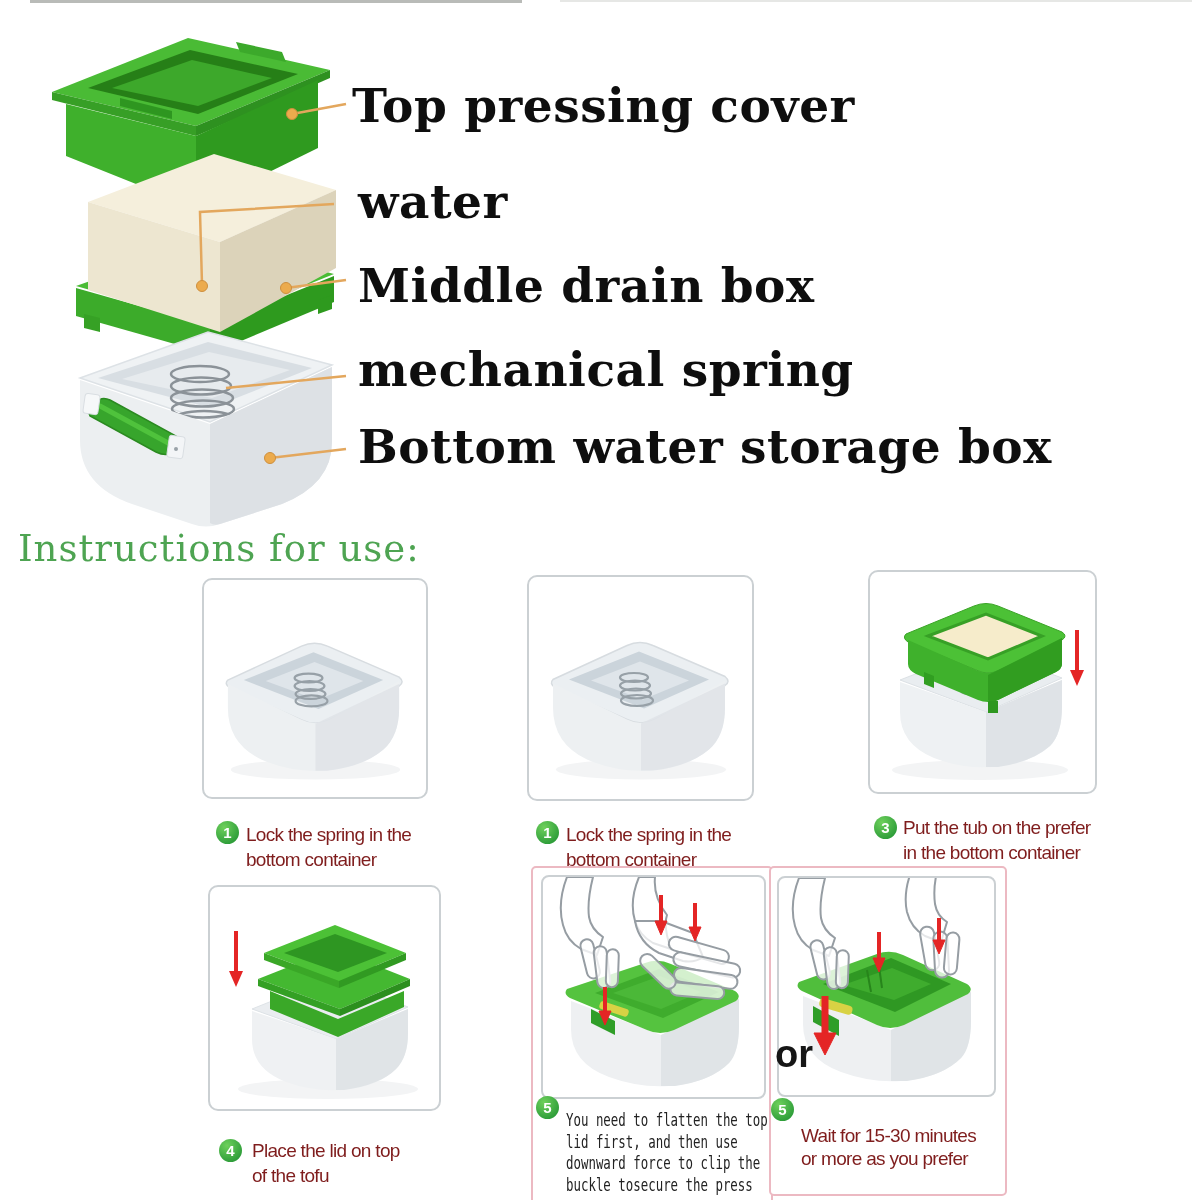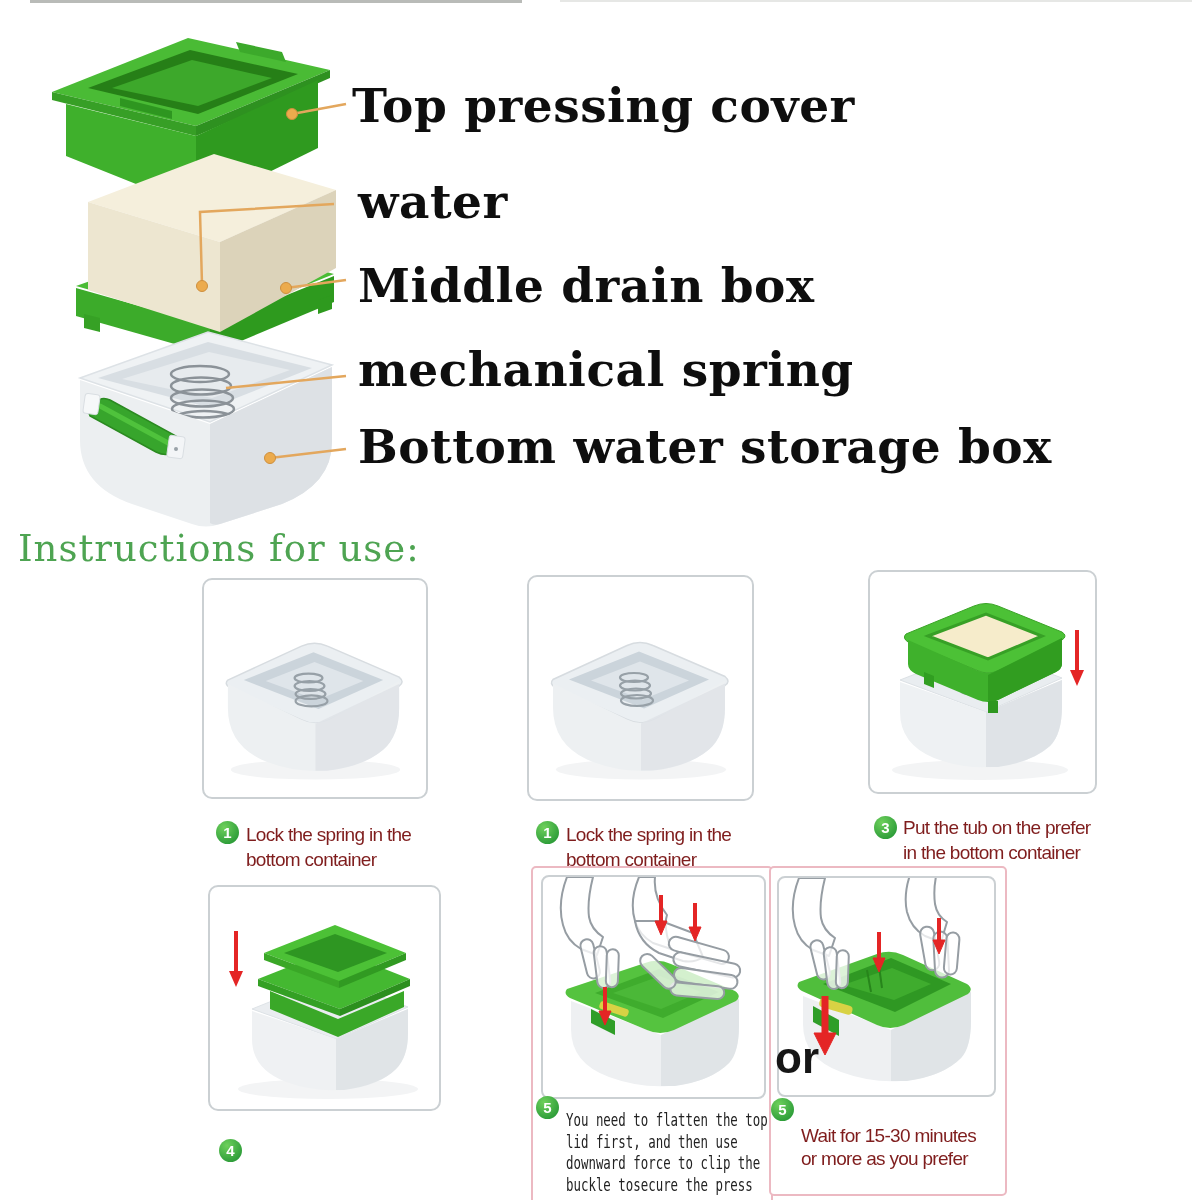--- a/index.html
+++ b/index.html
@@ -21,21 +21,21 @@
 
   .badge{position:absolute;width:23px;height:23px;border-radius:50%;
          background:radial-gradient(circle at 35% 28%, #6ed05c, #2f9e3a 75%);
          color:#fff;font:bold 15px/23px "Liberation Sans",sans-serif;text-align:center;}
   .cap{position:absolute;font-family:"Liberation Sans",sans-serif;font-size:19px;line-height:25px;
        letter-spacing:-0.7px;color:#7f1d1d;white-space:pre-line;}
   .cap-mono{position:absolute;font-family:"DejaVu Sans Mono","Liberation Mono",monospace;
             font-size:17px;line-height:21.5px;color:#222;white-space:pre-line;width:300px;
             transform:scaleX(0.73);transform-origin:left top;}
   .or-label{position:absolute;left:775px;top:1033px;font-family:"Liberation Sans",sans-serif;
-            font-weight:600;font-size:44px;color:#161616;text-align:right;}
+            font-weight:600;font-size:38px;color:#161616;text-align:right;}
 </style>
 </head>
 <body>
 
 <div class="stage">
 
   <div class="abs topline1"></div>
   <div class="abs topline2"></div>
 
   <svg class="abs" style="left:0;top:0;width:1200px;height:545px;" viewBox="0 0 1200 545">
@@ -289,20 +289,22 @@
 
   <div class="badge" style="left:536px;top:821px;">1</div>
   <div class="cap" style="left:566px;top:822px;">Lock the spring in the
 bottom container</div>
 
   <div class="badge" style="left:874px;top:816px;">3</div>
   <div class="cap" style="left:903px;top:815px;">Put the tub on the prefer
 in the bottom container</div>
 
   <div class="badge" style="left:219px;top:1139px;">4</div>
+  <div class="cap" style="left:252px;top:1138px;">Place the lid on top
+of the tofu</div>
 
   <div class="badge" style="left:536px;top:1096px;">5</div>
   <div class="cap-mono" style="left:566px;top:1110px;">You need to flatten the top
 lid first, and then use
 downward force to clip the
 buckle tosecure the press</div>
 
   <div class="badge" style="left:771px;top:1098px;">5</div>
   <div class="cap" style="left:801px;top:1124px;line-height:23px;">Wait for 15-30 minutes
 or more as you prefer</div>

